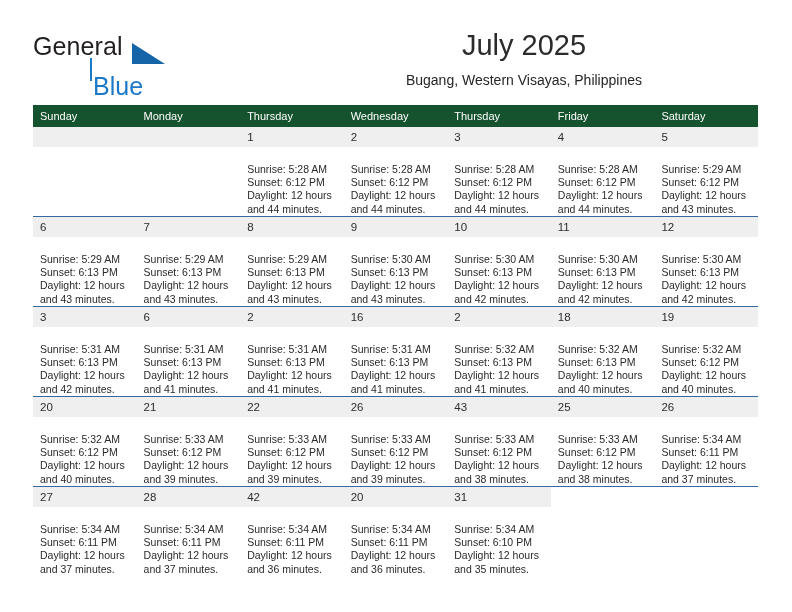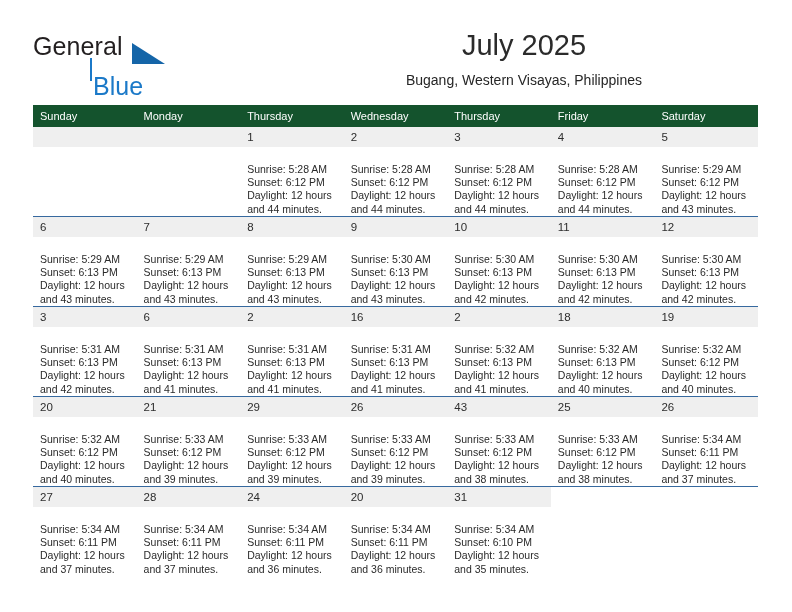--- a/index.html
+++ b/index.html
@@ -384,21 +384,21 @@
           <td>
             <div class="daynum">21</div>
             <div class="info">
               <div>Sunrise: 5:33 AM</div>
               <div>Sunset: 6:12 PM</div>
               <div>Daylight: 12 hours</div>
               <div>and 39 minutes.</div>
             </div>
           </td>
           <td>
-            <div class="daynum">29</div>
+            <div class="daynum">22</div>
             <div class="info">
               <div>Sunrise: 5:33 AM</div>
               <div>Sunset: 6:12 PM</div>
               <div>Daylight: 12 hours</div>
               <div>and 39 minutes.</div>
             </div>
           </td>
           <td>
             <div class="daynum">26</div>
             <div class="info">
@@ -449,21 +449,21 @@
           <td>
             <div class="daynum">28</div>
             <div class="info">
               <div>Sunrise: 5:34 AM</div>
               <div>Sunset: 6:11 PM</div>
               <div>Daylight: 12 hours</div>
               <div>and 37 minutes.</div>
             </div>
           </td>
           <td>
-            <div class="daynum">24</div>
+            <div class="daynum">42</div>
             <div class="info">
               <div>Sunrise: 5:34 AM</div>
               <div>Sunset: 6:11 PM</div>
               <div>Daylight: 12 hours</div>
               <div>and 36 minutes.</div>
             </div>
           </td>
           <td>
             <div class="daynum">20</div>
             <div class="info">

